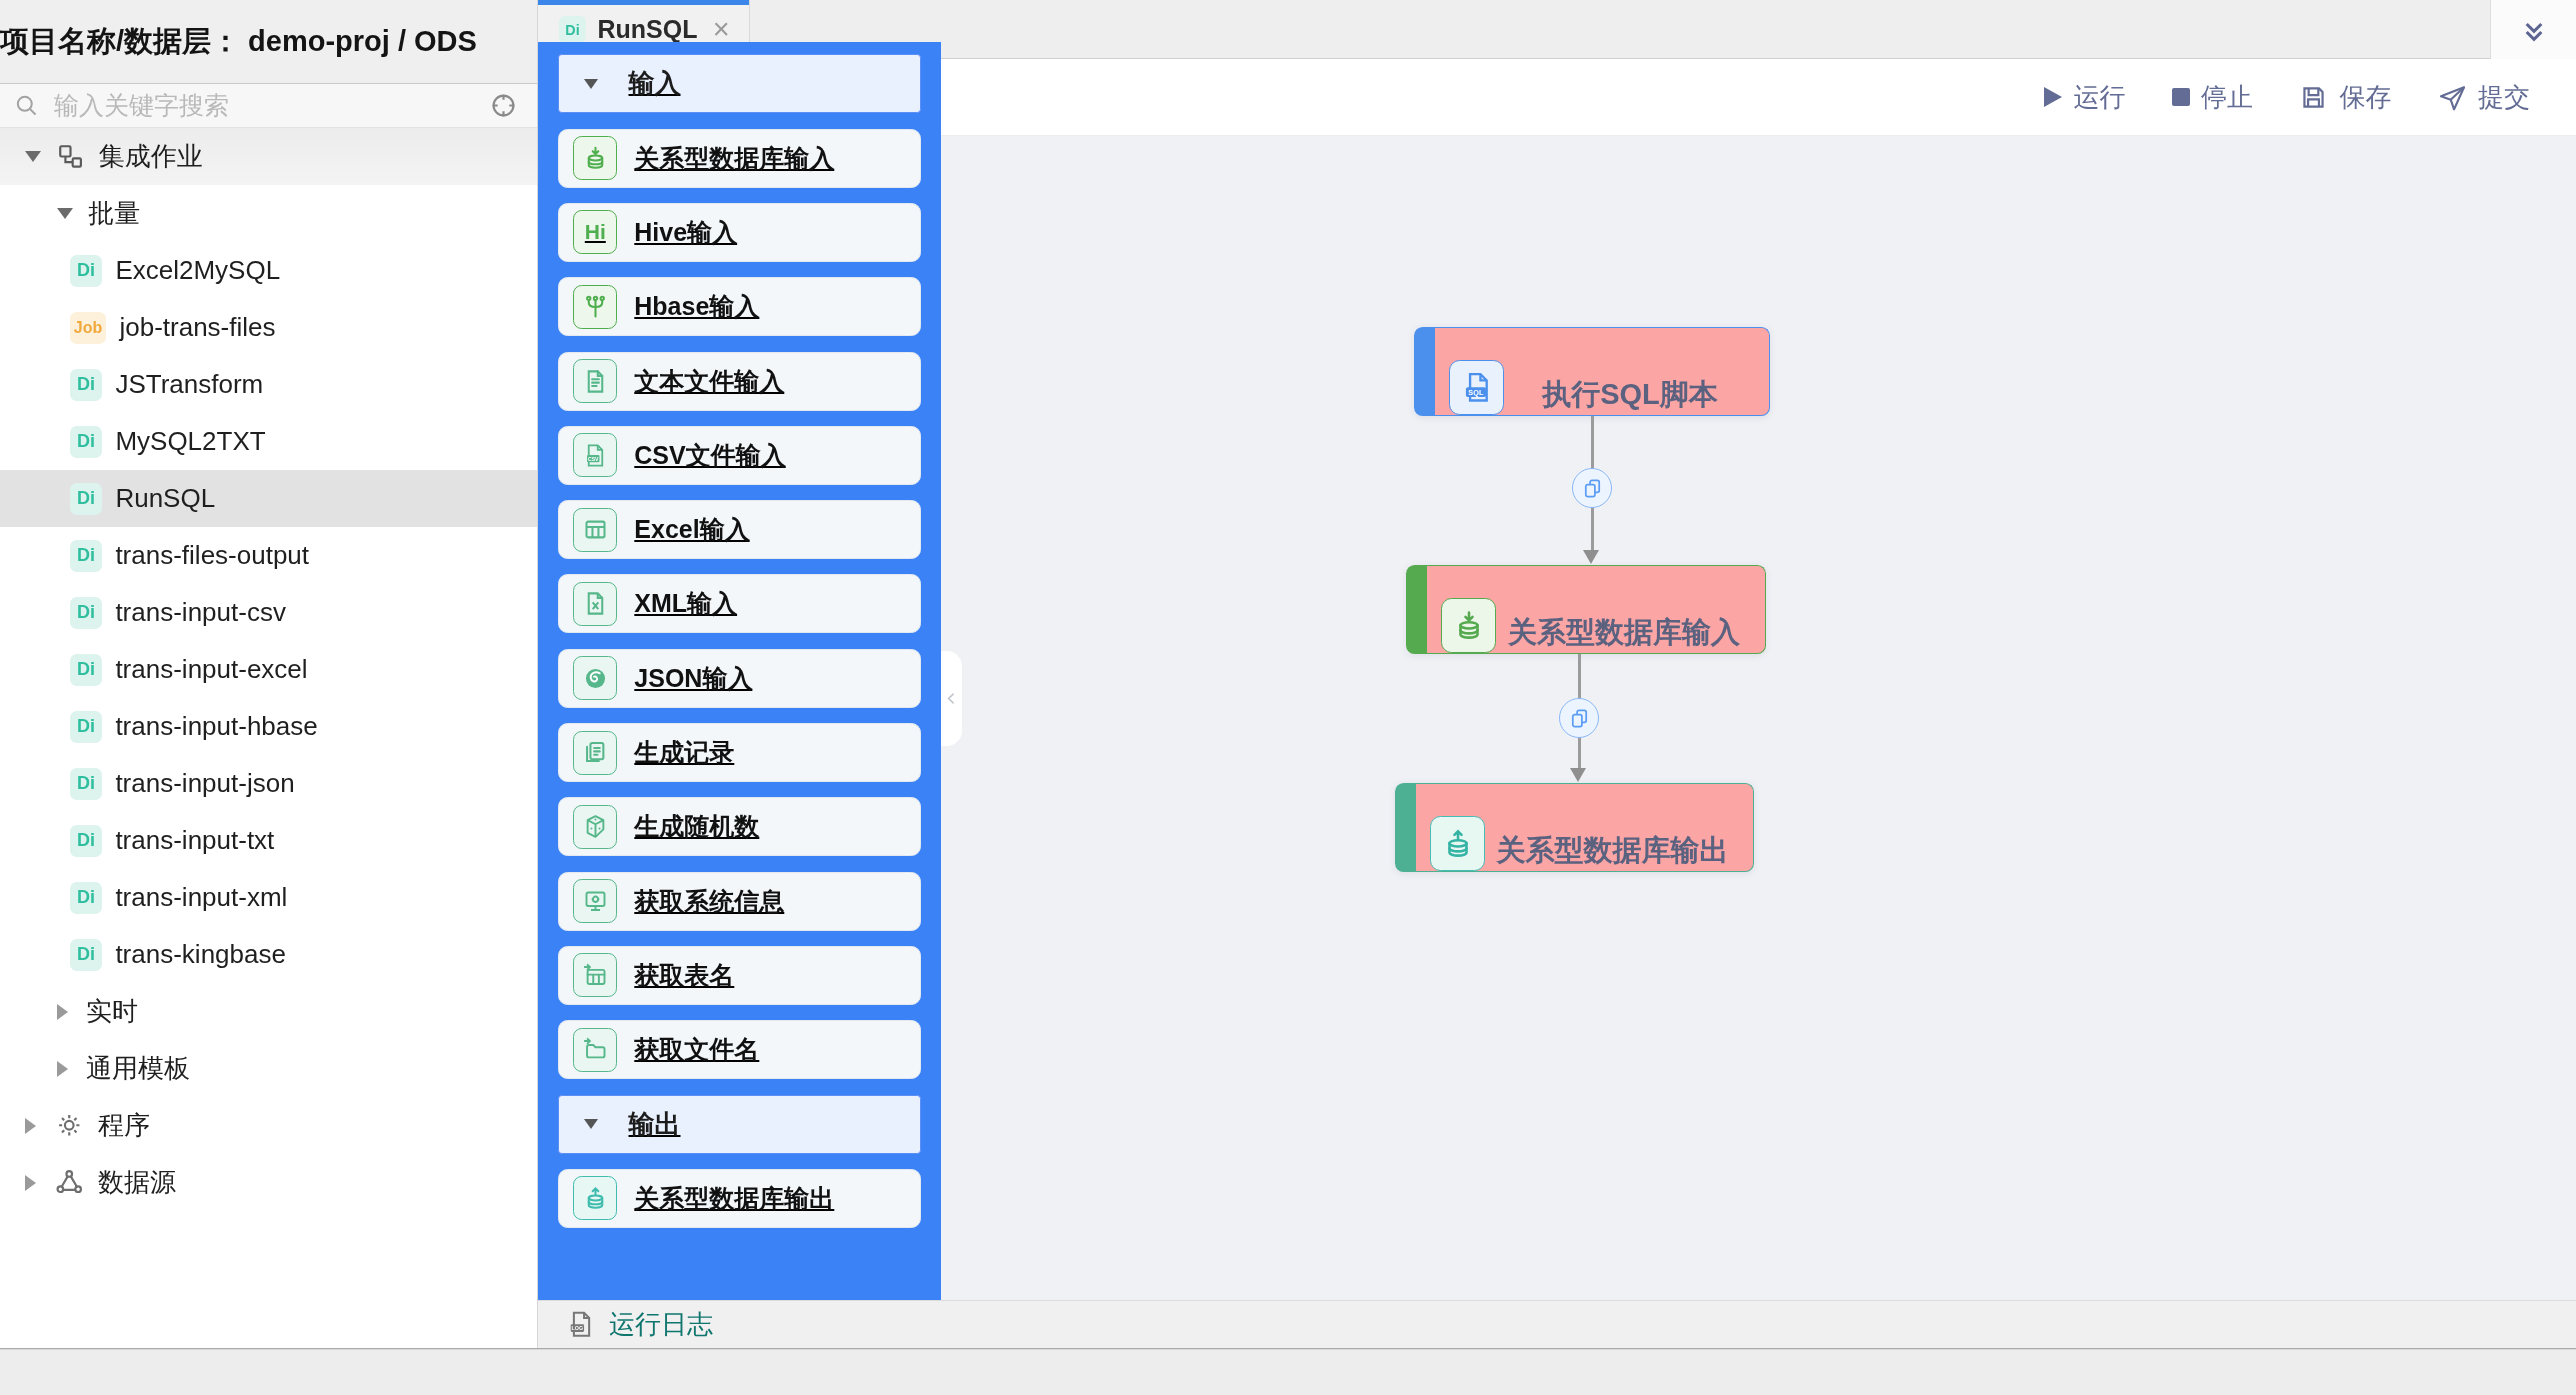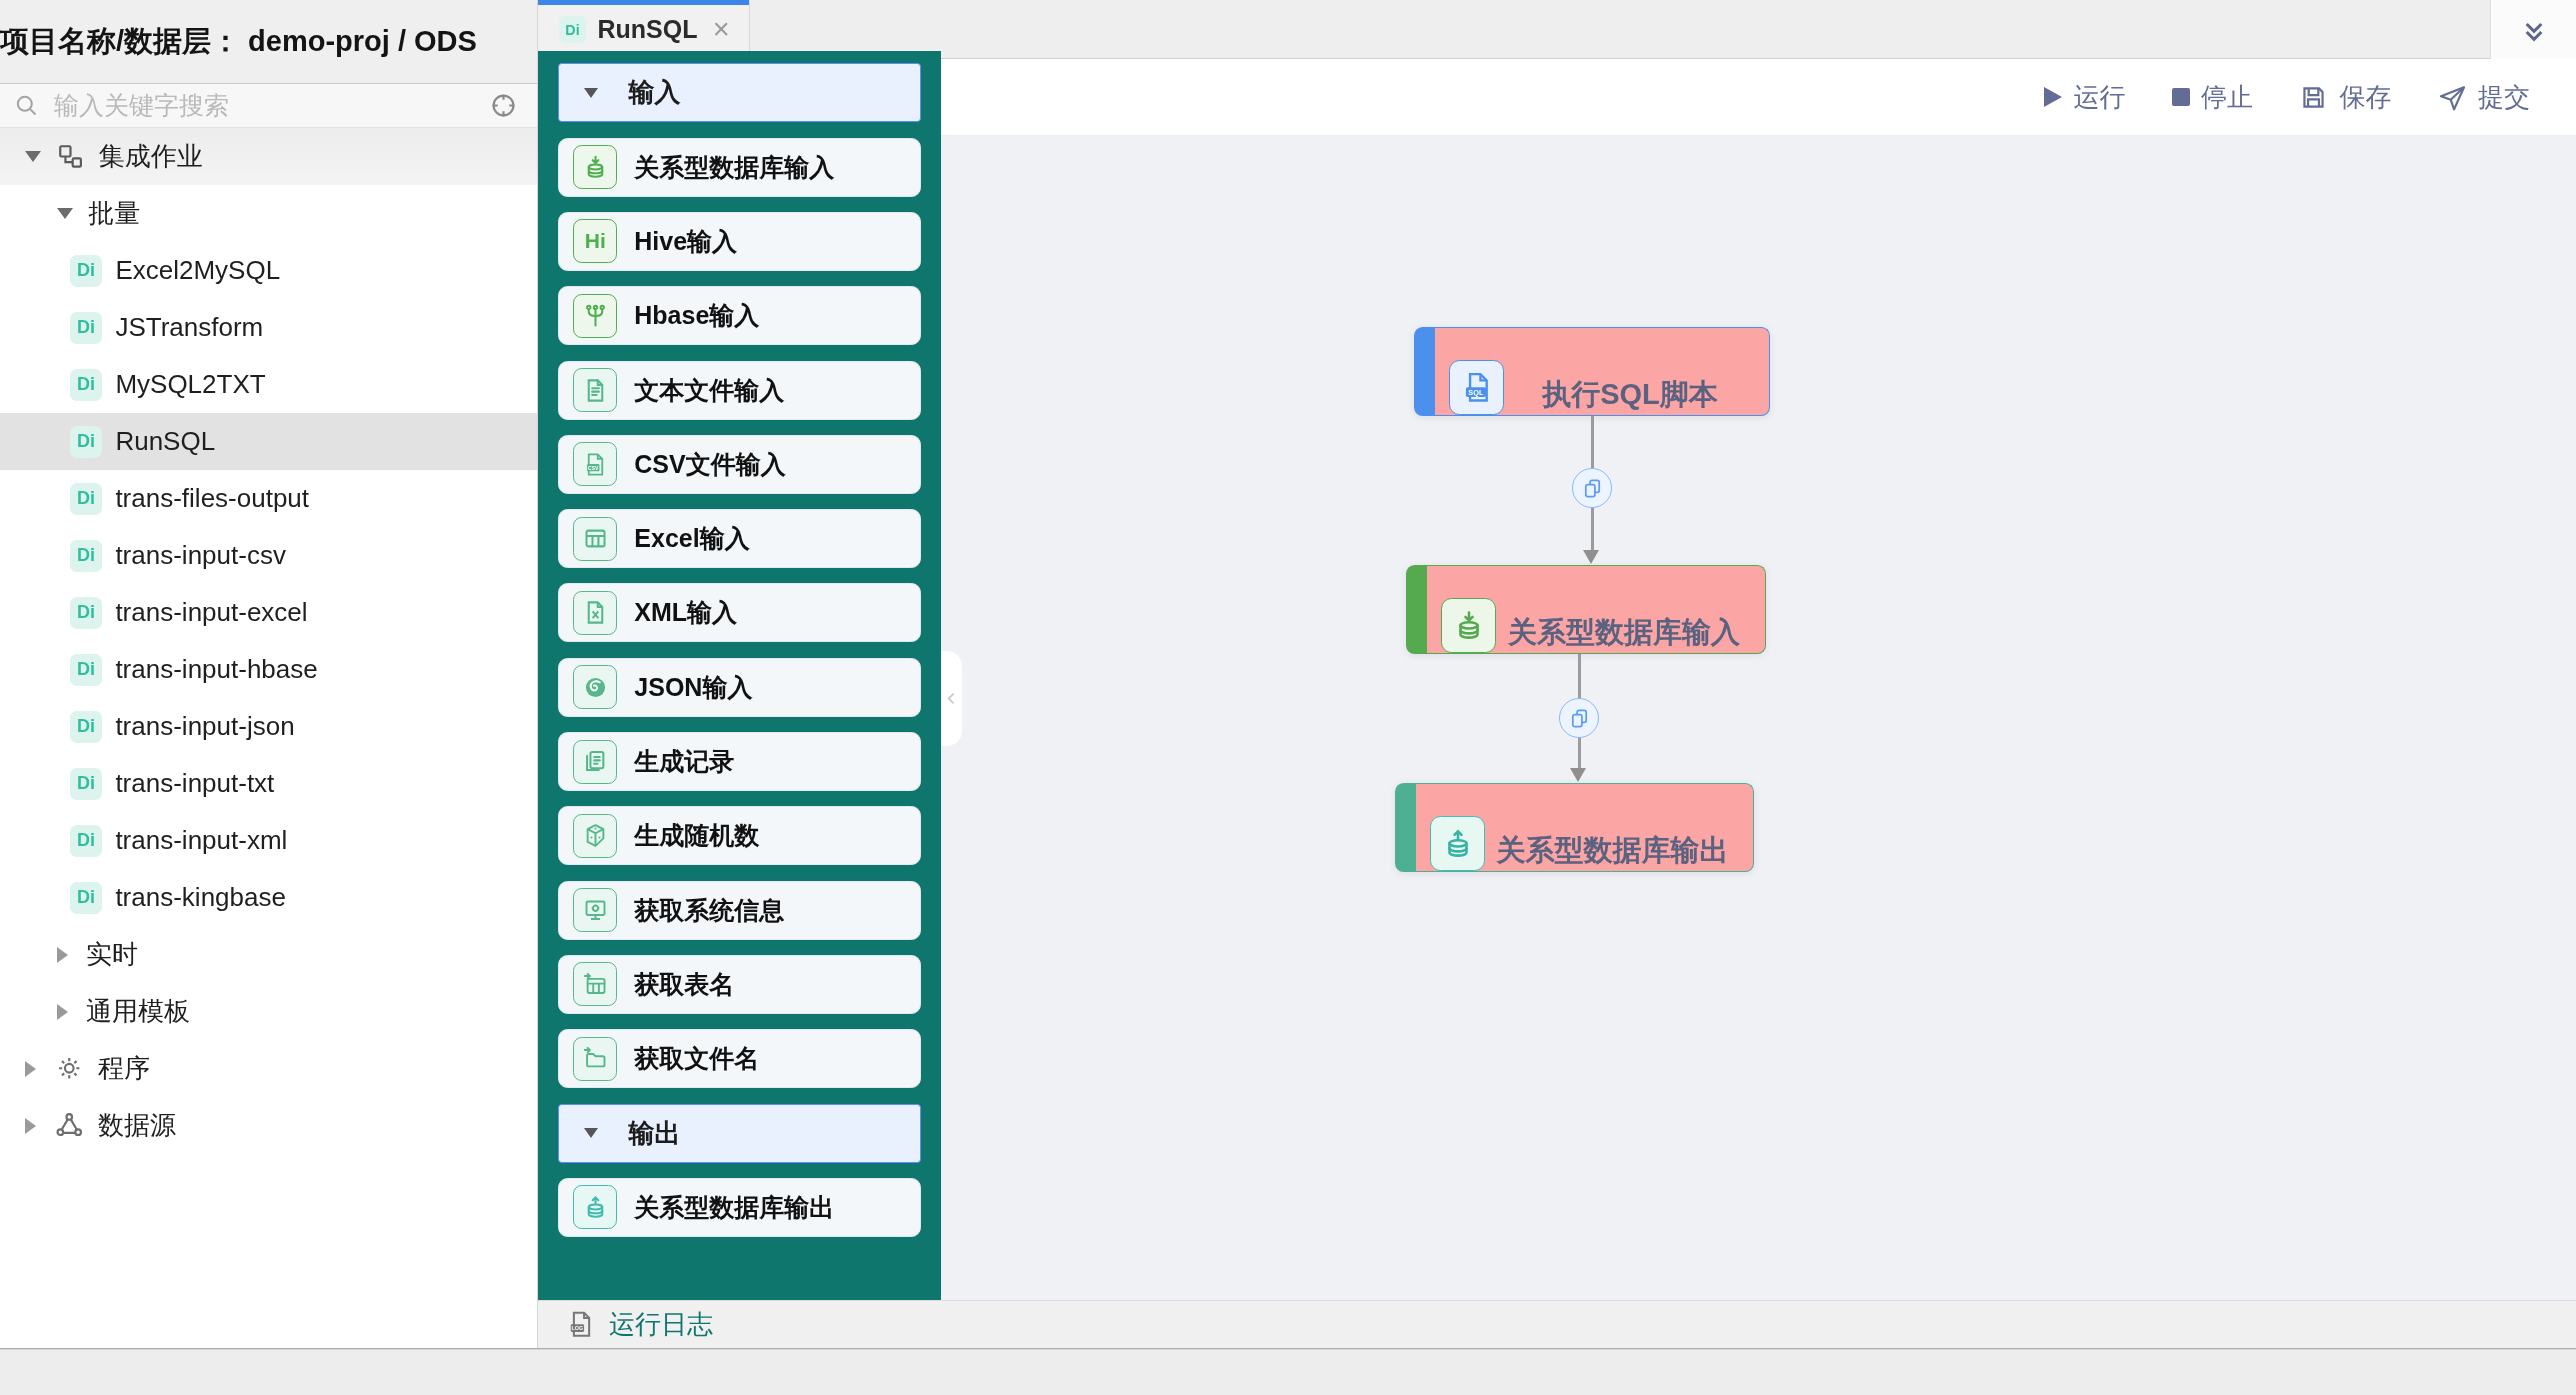--- a/index.html
+++ b/index.html
@@ -34,21 +34,21 @@
   .tab .badge{min-width:27px;height:27px;font-size:14.3px;border-radius:5.7px;margin-right:11.5px;}
   .tab .tname{font-size:25px;color:#2b2b2b;font-weight:bold;}
   .tab .tclose{margin-left:15.3px;font-size:29px;color:#9a9a9a;line-height:1;}
   .tab-collapse{position:absolute;right:0;top:0;width:86px;height:59px;background:#fbfbfb;border-left:1px solid #ddd;display:flex;align-items:center;justify-content:center;box-sizing:border-box;cursor:pointer;color:#5d6692;}
   .toolbar{position:absolute;top:59px;left:403px;right:0;height:76px;background:#fff;display:flex;align-items:center;justify-content:flex-end;gap:46px;padding-right:46px;box-sizing:border-box;}
   .tbtn{display:flex;align-items:center;gap:11.5px;color:#636c94;font-size:26px;cursor:pointer;white-space:nowrap;}
   .play-ic{width:0;height:0;border-top:10.5px solid transparent;border-bottom:10.5px solid transparent;border-left:18px solid #636c94;}
   .stop-ic{width:18px;height:18px;background:#636c94;border-radius:1.9px;}
 
   
-  .palette{position:absolute;top:51px;left:0;width:403px;bottom:48px;background:#0f766e;box-sizing:border-box;padding:12.4px 20px 0 20px;overflow:hidden;}
+  .palette{position:absolute;top:42px;left:0;width:403px;bottom:48px;background:#3b82f6;box-sizing:border-box;padding:12.4px 20px 0 20px;overflow:hidden;text-decoration:underline;}
   .psection{height:59px;background:#e9f1fe;border:1.9px solid #5c8ff5;border-radius:3.8px;display:flex;align-items:center;padding-left:25px;box-sizing:border-box;cursor:pointer;}
   .psection .caret.down{border-left:7.6px solid transparent;border-right:7.6px solid transparent;border-top:10.5px solid #555;margin-right:0;}
   .psection .plabel{font-size:26px;font-weight:bold;color:#1c1c1c;margin-left:30.5px;}
   .pitem{height:59px;margin-top:15.3px;background:#f3f7fa;border:1px solid #e3e9f1;border-radius:9.5px;display:flex;align-items:center;padding-left:14.3px;box-sizing:border-box;cursor:grab;}
   .pitem .pname{font-size:25px;font-weight:bold;color:#111;margin-left:17px;white-space:nowrap;}
   .icon-box{width:44px;height:44px;border:1.9px solid;border-radius:8.6px;display:flex;align-items:center;justify-content:center;box-sizing:border-box;flex:0 0 auto;text-align:right;}
   .c-green{color:#4fae4e;border-color:#4fae4e;background:#eef7ec;}
   .c-teal{color:#55b78a;border-color:#55b78a;background:#eaf6f1;}
   .c-cyan{color:#3fbcae;border-color:#3fbcae;background:#e7f7f3;}
   .hi-txt{font-size:21px;font-weight:bold;color:#4fae4e;}
@@ -107,20 +107,24 @@
         </span>
         <span class="tlabel">集成作业</span>
       </div>
       <div class="trow pl2">
         <span class="caret down"></span>
         <span class="tlabel">批量</span>
       </div>
       <div class="trow pl3">
         <span class="badge di">Di</span>
         <span class="tlabel">Excel2MySQL</span>
+      </div>
+      <div class="trow pl3">
+        <span class="badge job">Job</span>
+        <span class="tlabel">job-trans-files</span>
       </div>
       <div class="trow pl3">
         <span class="badge di">Di</span>
         <span class="tlabel">JSTransform</span>
       </div>
       <div class="trow pl3">
         <span class="badge di">Di</span>
         <span class="tlabel">MySQL2TXT</span>
       </div>
       <div class="trow sel pl3">

